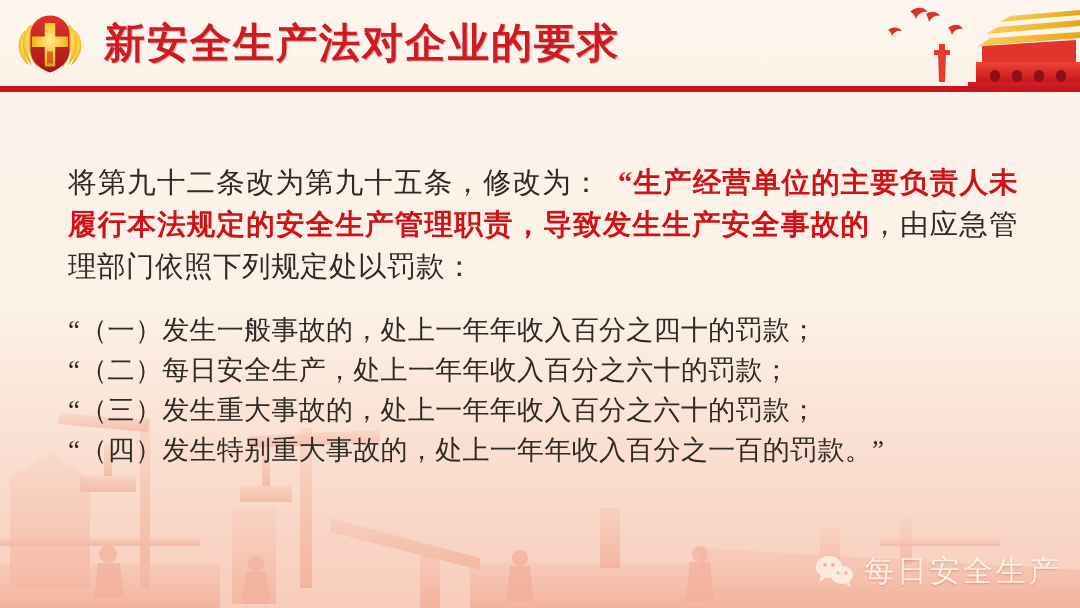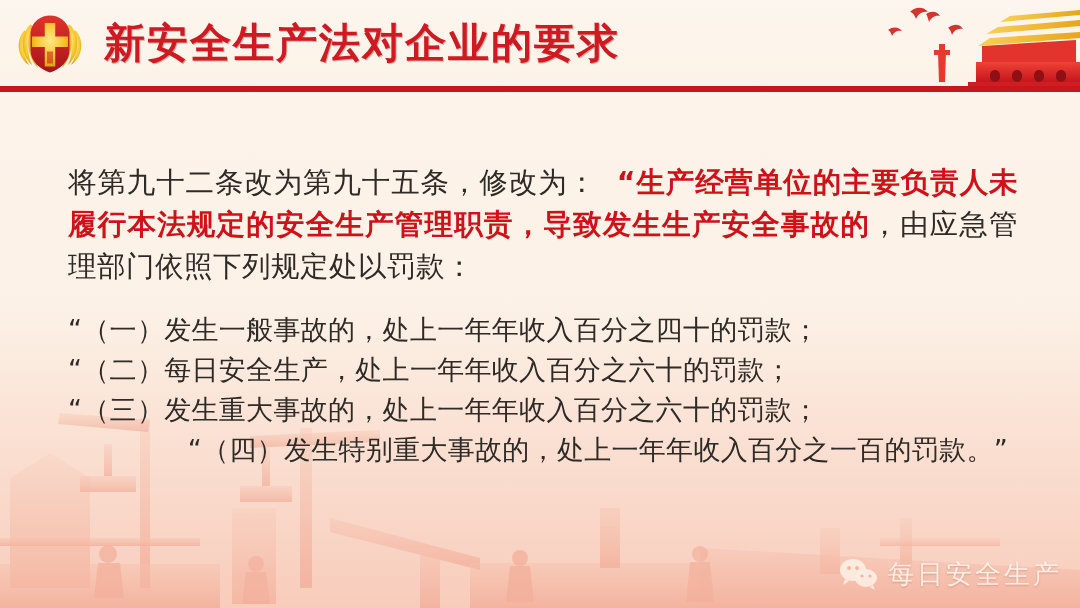--- a/index.html
+++ b/index.html
@@ -9,20 +9,21 @@
   }
   body {
     font-family: "DejaVu Sans", "Liberation Sans", sans-serif;
   }
   .slide {
     position: relative;
     width: 1080px;
     height: 608px;
     overflow: hidden;
     background: #fdf3e9;
+    font-family: Liberation Serif, serif;
   }
 
   
   .bg-base {
     position: absolute;
     inset: 0;
     background:
       linear-gradient(180deg, #fdf4ec 0%, #fcf1e6 55%, #fbeee2 100%);
   }
   .bg-construction {
@@ -116,35 +117,34 @@
     line-height: 40px;
     color: #2e2a26;
     letter-spacing: 0.3px;
   }
   .list-item {
     white-space: nowrap;
   }
   .list-item.wrap {
     white-space: normal;
     text-indent: 0;
-    text-align: right;
   }
 
   
   .watermark {
     position: absolute;
     right: 18px;
     bottom: 16px;
     display: flex;
     align-items: center;
     gap: 10px;
     opacity: 0.9;
   }
   .wm-label {
-    font-size: 26px;
+    font-size: 30px;
     color: #fdf4ec;
     letter-spacing: 3px;
     text-shadow: 0 1px 2px rgba(180,90,70,0.45);
     font-weight: 500;
   }
 </style>
 </head>
 <body>
 
 <div class="slide">

